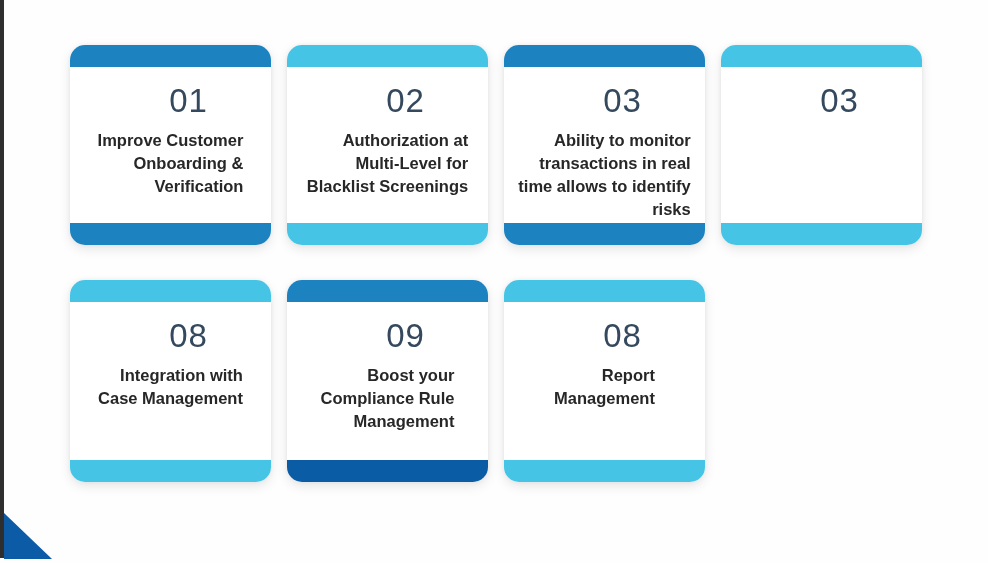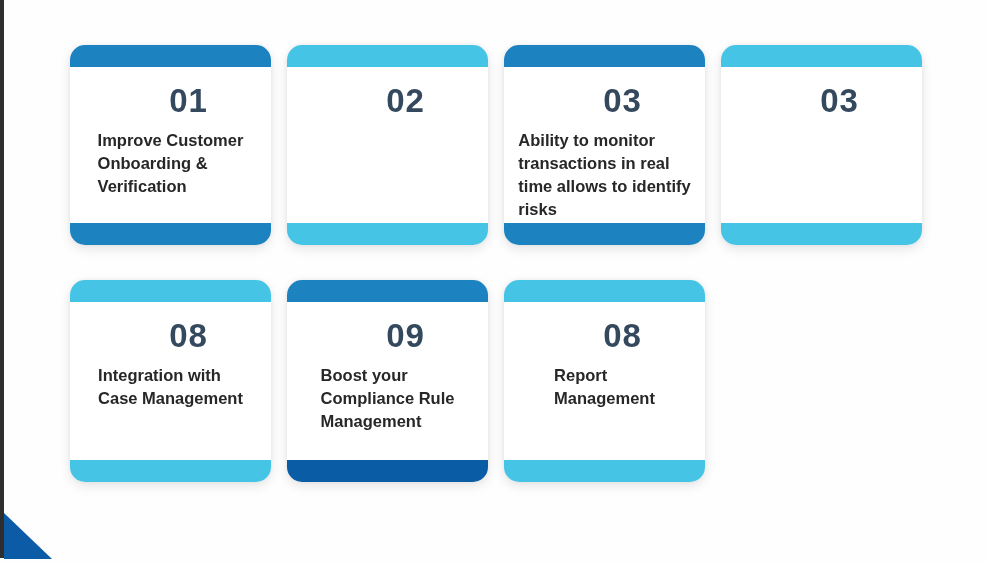--- a/index.html
+++ b/index.html
@@ -57,32 +57,32 @@
   .card-content {
     flex: 1 1 auto;
     display: flex;
     flex-direction: column;
     align-items: center;
     padding: 14px 12px 0 12px;
   }
   .card-number {
     font-size: 33px;
     line-height: 40px;
-    font-weight: 700;
+    font-weight: 400;
     letter-spacing: 1px;
     color: #35495e;
     margin-left: 36px;
   }
   .card-text {
     margin-top: 8px;
     font-size: 16.5px;
     line-height: 23px;
     font-weight: bold;
     color: #272727;
-    text-align: left;
+    text-align: right;
     white-space: pre-line;
   }
 </style>
 </head>
 <body>
 
 <div class="canvas">
 
   <div class="left-edge-bar" style="background-color: rgb(46, 46, 46);"></div>
 
@@ -98,20 +98,23 @@
 Onboarding &amp;
 Verification</div>
       </div>
       <div class="bar" style="margin-top: auto; background-color: rgb(29, 130, 192);"></div>
     </div>
 
     <div class="card">
       <div class="bar" style="background-color: rgb(69, 196, 230);"></div>
       <div class="card-content">
         <div class="card-number">02</div>
+        <div class="card-text">Authorization at
+Multi-Level for
+Blacklist Screenings</div>
       </div>
       <div class="bar" style="margin-top: auto; background-color: rgb(69, 196, 230);"></div>
     </div>
 
     <div class="card">
       <div class="bar" style="background-color: rgb(29, 130, 192);"></div>
       <div class="card-content">
         <div class="card-number">03</div>
         <div class="card-text">Ability to monitor
 transactions in real

